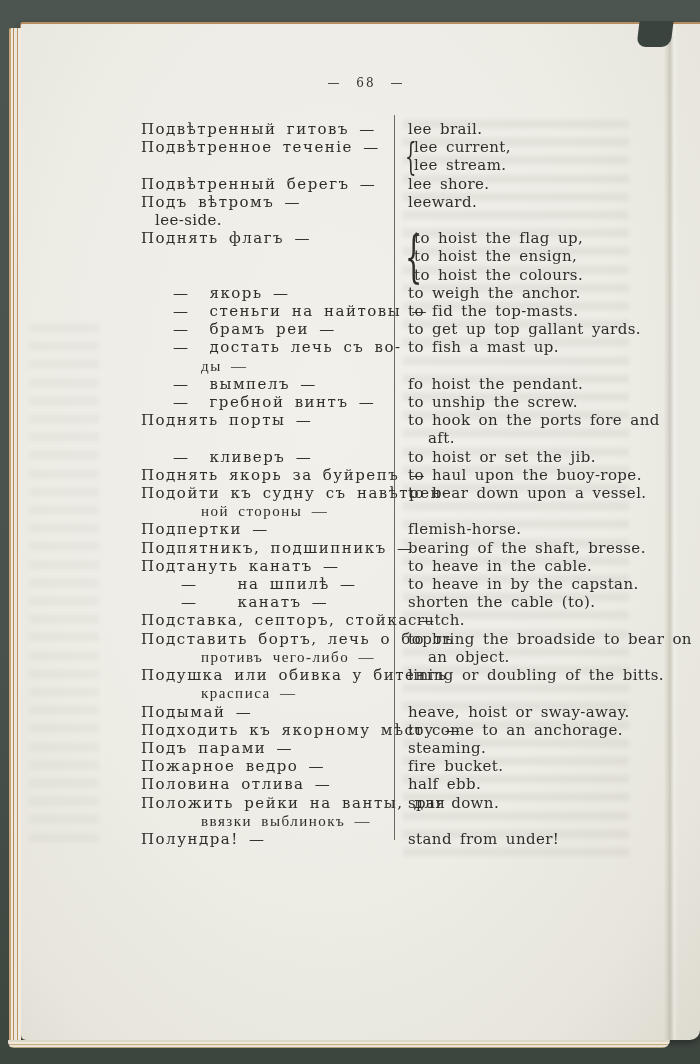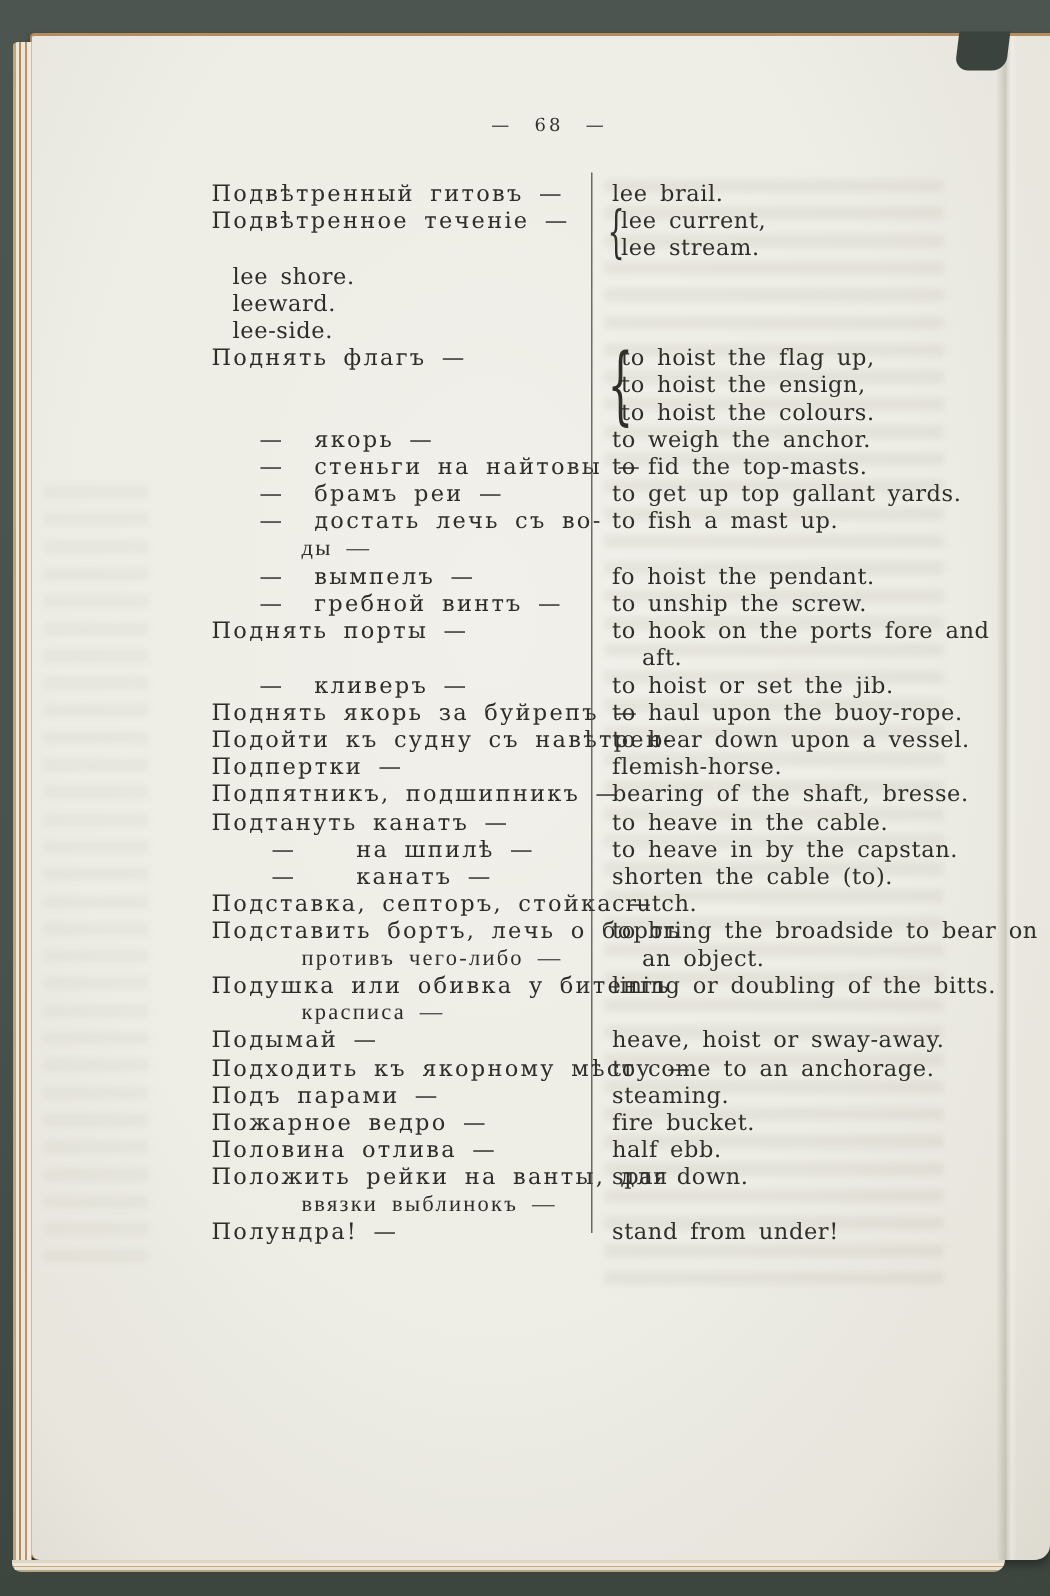--- a/index.html
+++ b/index.html
@@ -107,25 +107,31 @@
             <div class="bwrap">
               <span class="brace brace-2">{</span>
               <div class="blines">
                 <div class="line l-first">lee current,</div>
                 <div class="line l-first">lee stream.</div>
               </div>
             </div>
           </div>
         </div>
         <div class="entry">
+          <div class="ru">
+            <div class="line l-main">Подвѣтренный берегъ —</div>
+          </div>
           <div class="en">
             <div class="line l-first">lee shore.</div>
           </div>
         </div>
         <div class="entry">
+          <div class="ru">
+            <div class="line l-main">Подъ вѣтромъ —</div>
+          </div>
           <div class="en">
             <div class="line l-first">leeward.</div>
           </div>
         </div>
         <div class="entry">
           <div class="en">
             <div class="line l-first">lee-side.</div>
           </div>
         </div>
         <div class="entry">
@@ -213,20 +219,21 @@
           <div class="ru">
             <div class="line l-main">Поднять якорь за буйрепъ —</div>
           </div>
           <div class="en">
             <div class="line l-first">to haul upon the buoy-rope.</div>
           </div>
         </div>
         <div class="entry">
           <div class="ru">
             <div class="line l-main">Подойти къ судну съ навѣтрен-</div>
+            <div class="line l-cont">ной стороны —</div>
           </div>
           <div class="en">
             <div class="line l-first">to bear down upon a vessel.</div>
           </div>
         </div>
         <div class="entry">
           <div class="ru">
             <div class="line l-main">Подпертки —</div>
           </div>
           <div class="en">

